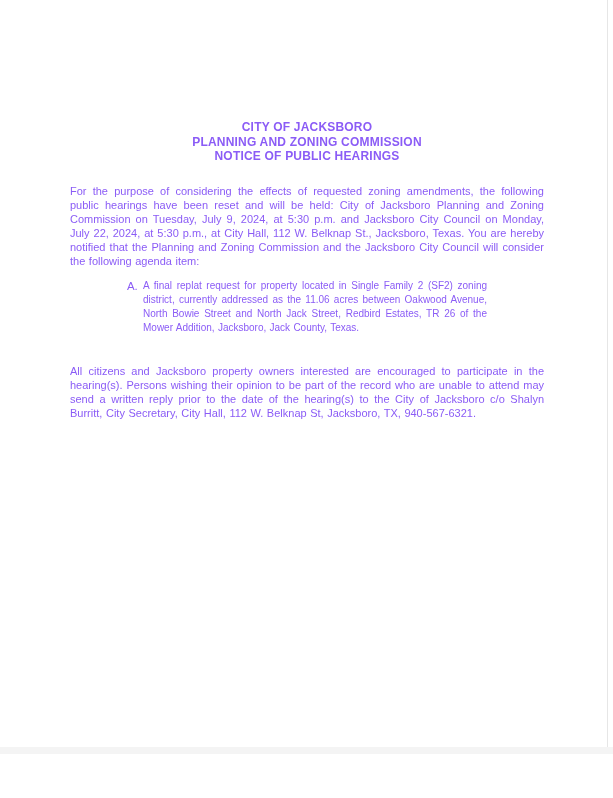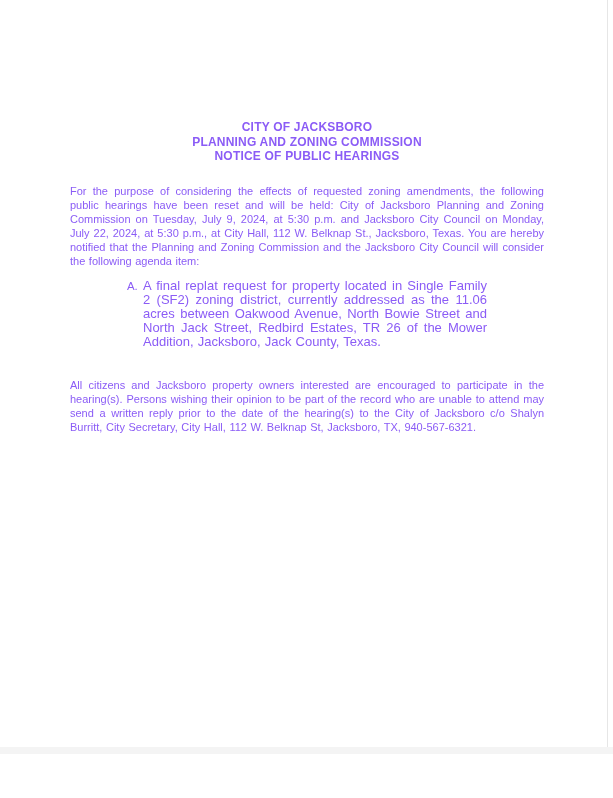--- a/index.html
+++ b/index.html
@@ -66,21 +66,21 @@
   }
   .agenda-marker {
     flex: 0 0 auto;
     width: 16px;
     font-size: 11.4px;
     line-height: 14px;
   }
   .agenda-text {
     flex: 0 0 auto;
     width: 344px;
-    font-size: 13px;
+    font-size: 10px;
     line-height: 14px;
     text-align: justify;
     word-spacing: 0.5px;
   }
 </style>
 </head>
 <body>
 
 <div class="canvas">
 

